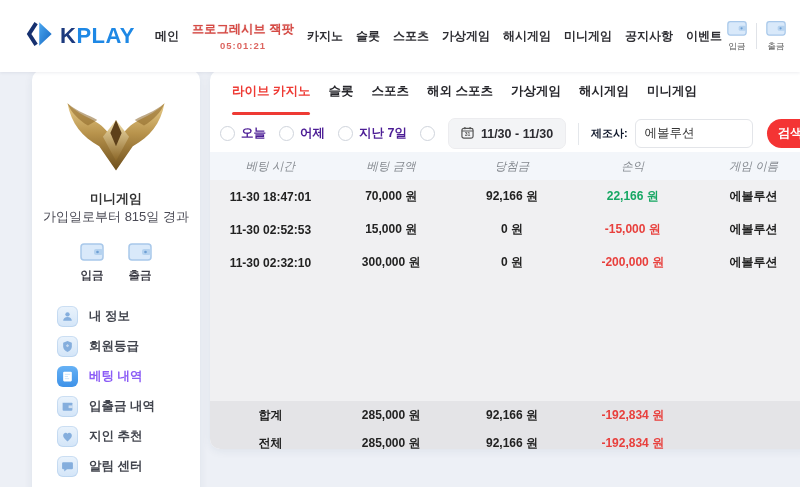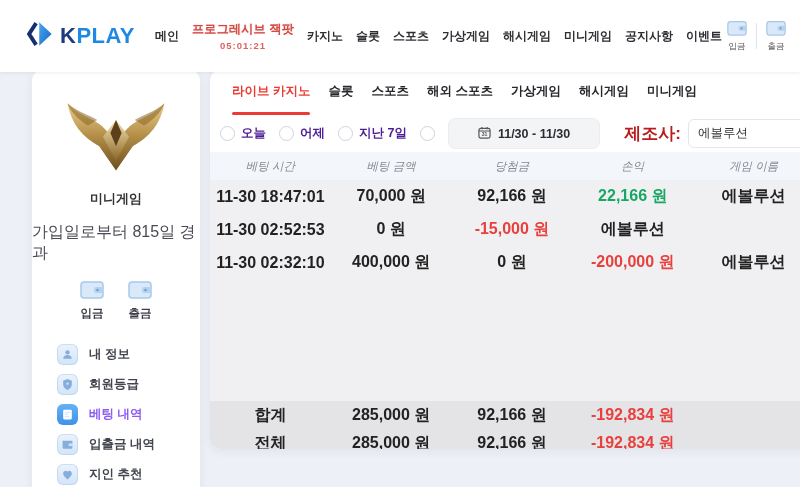--- a/index.html
+++ b/index.html
@@ -28,21 +28,21 @@
   .q-label{font-size:8.5px;color:#555;}
   .q-div{width:1px;height:26px;background:#e0e3e8;}
   
   .sidebar{
     position:absolute;left:32px;top:70px;width:168px;height:440px;
     background:#fff;border-radius:10px;box-shadow:0 2px 10px rgba(30,50,90,.07);
     overflow:hidden;z-index:1;
   }
   .emblem-wrap{text-align:center;padding-top:22px;}
   .nickname{text-align:center;font-size:13px;font-weight:bold;color:#333;margin-top:10px;}
-  .joined{font-size:16px;color:#4a4a55;margin-top:14px;}
+  .joined{text-align:center;font-size:13px;color:#4a4a55;margin-top:0;}
   .side-actions{display:flex;justify-content:center;gap:24px;margin-top:15px;}
   .side-action{display:flex;flex-direction:column;align-items:center;gap:3px;cursor:pointer;}
   .sa-label{font-size:11.5px;font-weight:bold;color:#3c3c46;}
   .menu{margin-top:18px;padding-left:25px;}
   .menu-item{display:flex;align-items:center;gap:11px;height:30px;cursor:pointer;}
   .mi{width:21px;height:21px;border-radius:6px;flex:0 0 auto;
     background:linear-gradient(180deg,#eaf3fc,#d3e5f8);
     display:flex;align-items:center;justify-content:center;color:#85aedd;
     box-shadow:inset 0 0 0 1px rgba(150,185,225,.35);}
   .menu-item.active .mi{background:linear-gradient(180deg,#66b1f5,#3e92e8);color:#fff;box-shadow:none;}
@@ -58,33 +58,33 @@
   .tab{font-size:12.5px;font-weight:bold;color:#26262b;padding-bottom:15px;
     position:relative;cursor:pointer;white-space:nowrap;}
   .tab.active{color:#ee3a34;}
   .tab.active::after{content:"";position:absolute;left:0;right:0;bottom:0;height:3px;
     border-radius:2px;background:#ee3a34;}
   .filters{display:flex;align-items:center;height:37px;padding-left:10px;white-space:nowrap;}
   .radio{display:flex;align-items:center;gap:6px;margin-right:13px;cursor:pointer;}
   .rb{width:15px;height:15px;border-radius:50%;border:1.5px solid #cfd4dc;background:#fff;box-sizing:border-box;flex:0 0 auto;}
   .r-label{font-size:12.5px;font-weight:bold;color:#4c1d95;}
   .date-btn{display:flex;align-items:center;gap:7px;background:#f3f4f6;border:1px solid #ececef;
-    border-radius:7px;height:29px;padding:0 29px;font-size:12.5px;font-weight:bold;color:#2c2c31;cursor:pointer;}
+    border-radius:7px;height:29px;padding:0 12px;font-size:12.5px;font-weight:bold;color:#2c2c31;cursor:pointer;}
   .f-div{width:1px;height:22px;background:#e4e7eb;margin:0 12px;}
-  .maker-label{font-size:17px;font-weight:bold;color:#b91c1c;margin-right:7px;}
+  .maker-label{font-size:11px;font-weight:bold;color:#0f172a;margin-right:7px;}
   .maker-input{width:98px;height:27px;border:1px solid #e3e5e9;border-radius:6px;padding:0 9px;
     font-size:12.5px;color:#333;font-family:inherit;box-sizing:content-box;}
   .search-btn{margin-left:14px;width:62px;height:29px;border:none;border-radius:15px;
     background:#f43434;color:#fff;font-size:12.5px;font-weight:bold;cursor:pointer;font-family:inherit;}
   
   .thead{display:grid;grid-template-columns:repeat(5,1fr);height:28px;align-items:center;background:#f3f6fa;}
   .th{text-align:center;font-size:11.5px;color:#84898f;font-style:italic;}
   .tbody{height:221px;background:#f0f0f2;}
   .trow{display:grid;grid-template-columns:repeat(5,1fr);height:33px;align-items:center;}
-  .td{text-align:center;font-size:16px;font-weight:bold;color:#222;}
+  .td{text-align:center;font-size:12px;font-weight:bold;color:#222;}
   .td.pos{color:#16a763;}
   .td.neg{color:#e8403d;}
   .tsummary{background:#e4e4e7;height:56px;display:flex;flex-direction:column;justify-content:center;}
   .srow{display:grid;grid-template-columns:repeat(5,1fr);height:28px;align-items:center;}
 </style>
 </head>
 <body>
 
 <div class="topbar">
   <div class="logo">
@@ -311,27 +311,28 @@
   <div class="tbody">
     <div class="trow">
       <div class="td">11-30 18:47:01</div>
       <div class="td">70,000 원</div>
       <div class="td">92,166 원</div>
       <div class="td pos">22,166 원</div>
       <div class="td">에볼루션</div>
     </div>
     <div class="trow">
       <div class="td">11-30 02:52:53</div>
+      <div class="td">15,000 원</div>
       <div class="td">0 원</div>
       <div class="td neg">-15,000 원</div>
       <div class="td">에볼루션</div>
     </div>
     <div class="trow">
       <div class="td">11-30 02:32:10</div>
-      <div class="td">400,000 원</div>
+      <div class="td">300,000 원</div>
       <div class="td">0 원</div>
       <div class="td neg">-200,000 원</div>
       <div class="td">에볼루션</div>
     </div>
   </div>
 
   <div class="tsummary">
     <div class="srow">
       <div class="td">합계</div>
       <div class="td">285,000 원</div>

